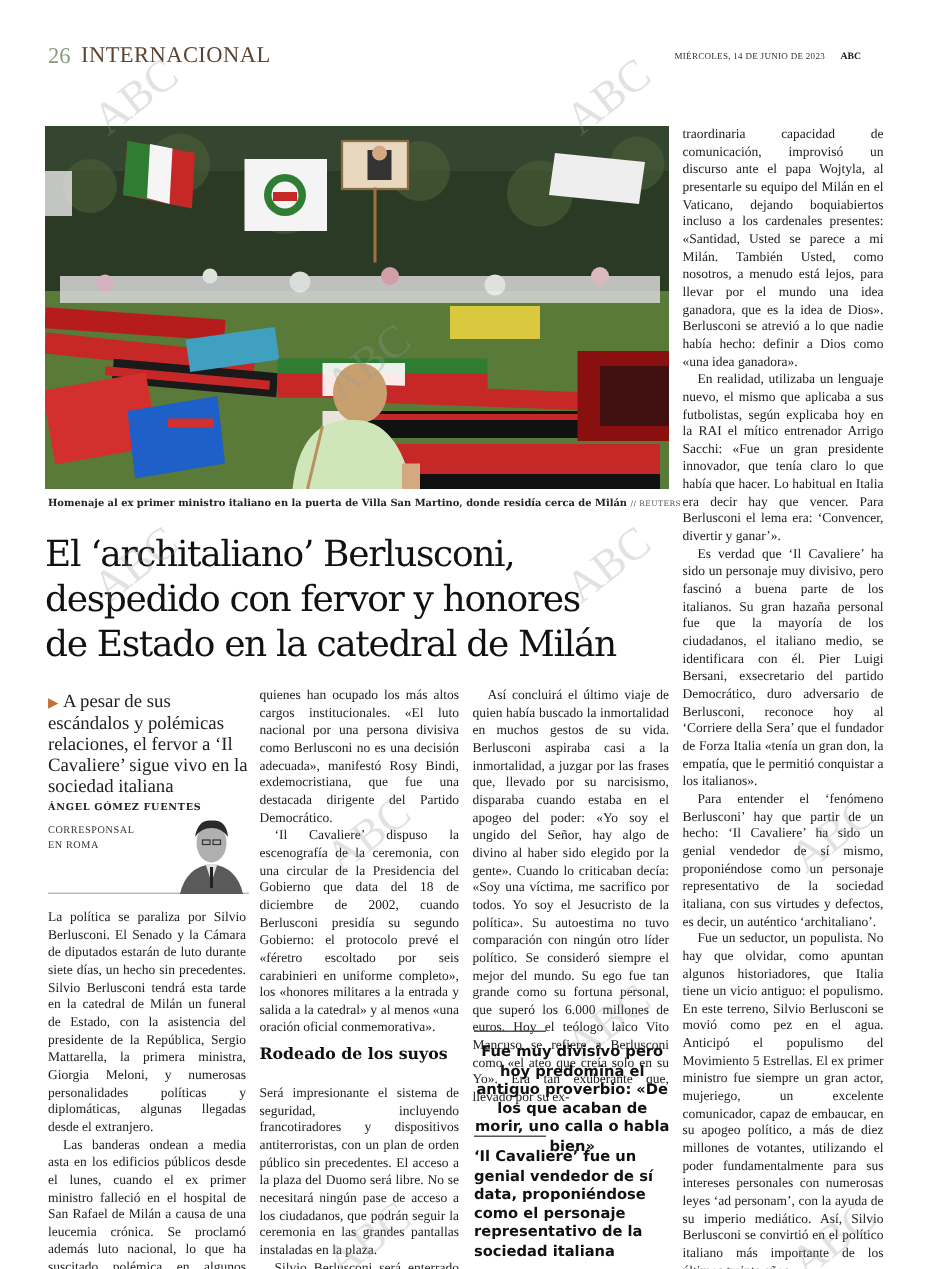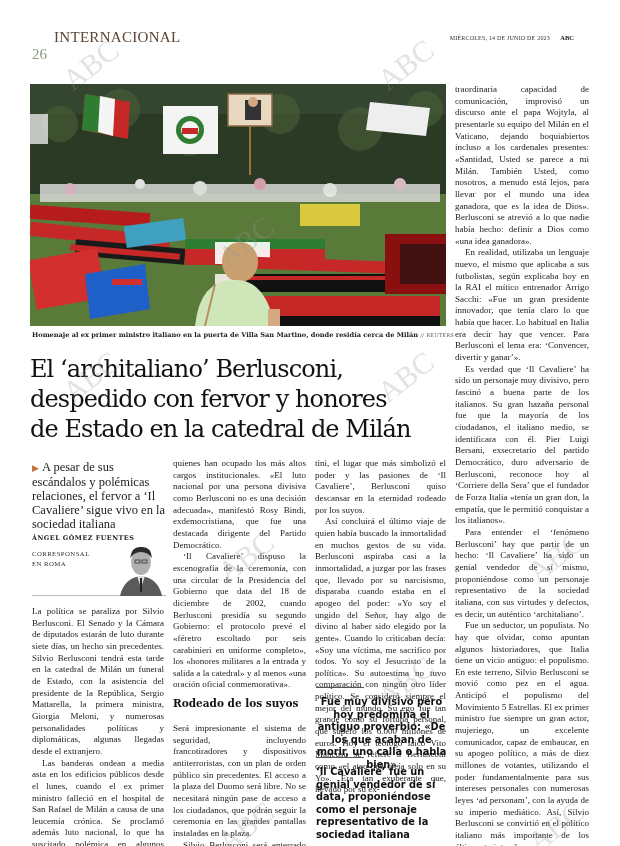--- a/index.html
+++ b/index.html
@@ -1,20 +1,20 @@
 <!DOCTYPE html>
 <html><head>
 <meta charset="utf-8">
 <style>
   * { box-sizing: border-box; margin: 0; padding: 0; }
   html, body { width: 620px; height: 846px; background: #ffffff; overflow: hidden; }
   body { position: relative; font-family: "DejaVu Serif", serif; color: #1a1a1a; }
 
   .header { position: absolute; top: 28px; left: 32px; right: 20px; height: 24px; }
-  .page-num { position: absolute; left: 0; top: 18px; font-family: "Liberation Serif", serif; font-size: 15px; color: #8a9a80; }
+  .page-num { position: absolute; left: 0; top: 2px; font-family: "Liberation Serif", serif; font-size: 15px; color: #8a9a80; }
   .section { position: absolute; left: 22px; top: 1px; font-family: "Liberation Serif", serif; font-size: 15px; color: #5a4434; letter-spacing: 0.3px; }
   .dateline { position: absolute; right: 50px; top: 7px; font-family: "Liberation Serif", serif; font-size: 6px; color: #333; letter-spacing: 0.2px; }
   .brand { position: absolute; right: 26px; top: 6px; font-family: "Liberation Serif", serif; font-size: 6.5px; font-weight: bold; color: #222; }
 
   .photo { position: absolute; left: 30px; top: 84px; width: 416px; height: 242px; overflow: hidden; background: #2c3a22; }
   .photo svg { display: block; }
   .caption { position: absolute; left: 32px; top: 331px; width: 412px; font-family: "DejaVu Serif", serif; font-size: 6.6px; font-weight: bold; color: #222; white-space: nowrap; }
   .caption .credit { font-weight: normal; font-size: 5px; color: #555; letter-spacing: 0.3px; }
 
   .headline { position: absolute; left: 30px; top: 354px; width: 420px; font-family: "DejaVu Serif", serif; font-weight: normal; font-size: 24px; line-height: 30px; color: #111; letter-spacing: -0.9px; }
@@ -161,21 +161,20 @@
 
 <div class="col col2">
   <p>quienes han ocupado los más altos cargos institucionales. «El luto nacional por una persona divisiva como Berlusconi no es una decisión adecuada», manifestó Rosy Bindi, exdemocristiana, que fue una destacada dirigente del Partido Democrático.</p>
   <p class="ind">‘Il Cavaliere’ dispuso la escenografía de la ceremonia, con una circular de la Presidencia del Gobierno que data del 18 de diciembre de 2002, cuando Berlusconi presidía su segundo Gobierno: el protocolo prevé el «féretro escoltado por seis carabinieri en uniforme completo», los «honores militares a la entrada y salida a la catedral» y al menos «una oración oficial conmemorativa».</p>
   <h3>Rodeado de los suyos</h3>
   <p>Será impresionante el sistema de seguridad, incluyendo francotiradores y dispositivos antiterroristas, con un plan de orden público sin precedentes. El acceso a la plaza del Duomo será libre. No se necesitará ningún pase de acceso a los ciudadanos, que podrán seguir la ceremonia en las grandes pantallas instaladas en la plaza.</p>
   <p class="ind">Silvio Berlusconi será enterrado en su Villa San Martino de Arcore, a 30 kilómetros de Milán. En esta gigantesca mansión se hizo construir un mausoleo en mármol de Carrara, con un sarcófago central donde será sepultado, y alrededor dispuso 37 nichos destinados a familiares y amigos más cercanos. Lo dijo públicamente: «Es aquí donde quiero ser enterrado con mis amigos y familia». En Villa San Mar-</p>
 </div>
 
 <div class="col col3">
-  <p>tini, el lugar que más simbolizó el poder y las pasiones de ‘Il Cavaliere’, Berlusconi quiso descansar en la eternidad rodeado por los suyos.</p>
   <p class="ind">Así concluirá el último viaje de quien había buscado la inmortalidad en muchos gestos de su vida. Berlusconi aspiraba casi a la inmortalidad, a juzgar por las frases que, llevado por su narcisismo, disparaba cuando estaba en el apogeo del poder: «Yo soy el ungido del Señor, hay algo de divino al haber sido elegido por la gente». Cuando lo criticaban decía: «Soy una víctima, me sacrifico por todos. Yo soy el Jesucristo de la política». Su autoestima no tuvo comparación con ningún otro líder político. Se consideró siempre el mejor del mundo. Su ego fue tan grande como su fortuna personal, que superó los 6.000 millones de euros. Hoy el teólogo laico Vito Mancuso se refiere a Berlusconi como «el ateo que creía solo en su Yo». Era tan exuberante que, llevado por su ex-</p>
 </div>
 
 <div class="pull pull1">
   <div class="rule"></div>
   <div>Fue muy divisivo pero hoy predomina el antiguo proverbio: «De los que acaban de morir, uno calla o habla bien»</div>
 </div>
 <div class="pull pull2">
   <div class="rule"></div>
   <div>‘Il Cavaliere’ fue un genial vendedor de sí data, proponiéndose como el personaje representativo de la sociedad italiana</div>

